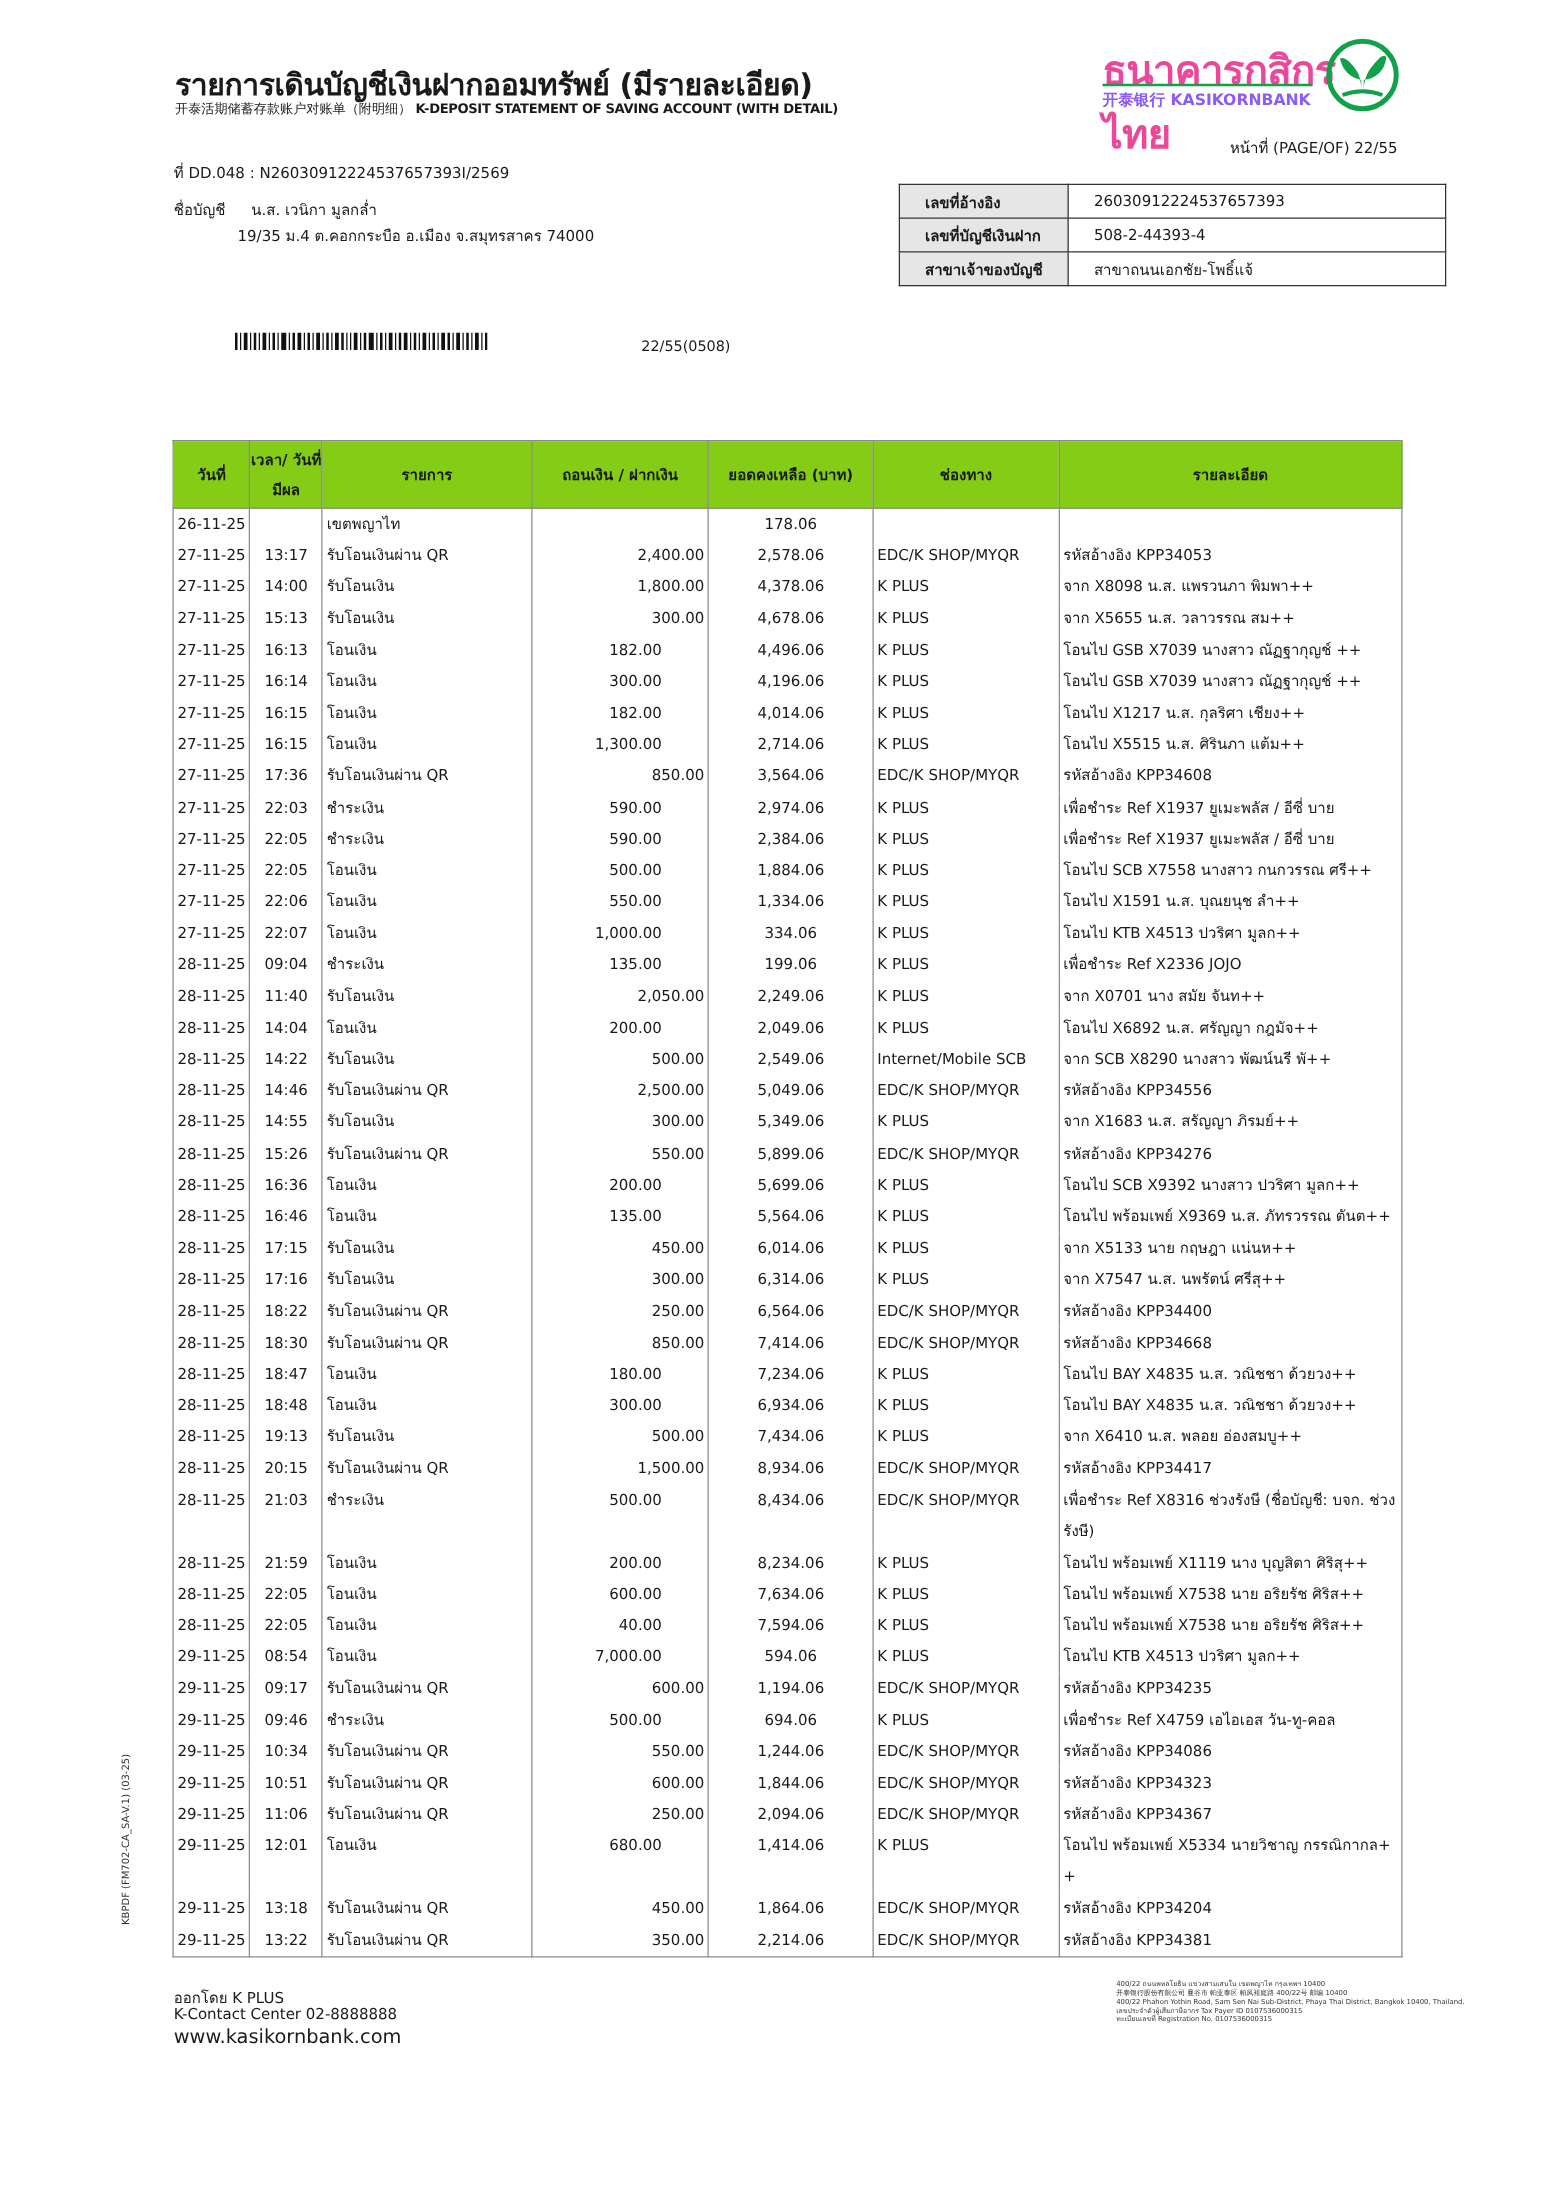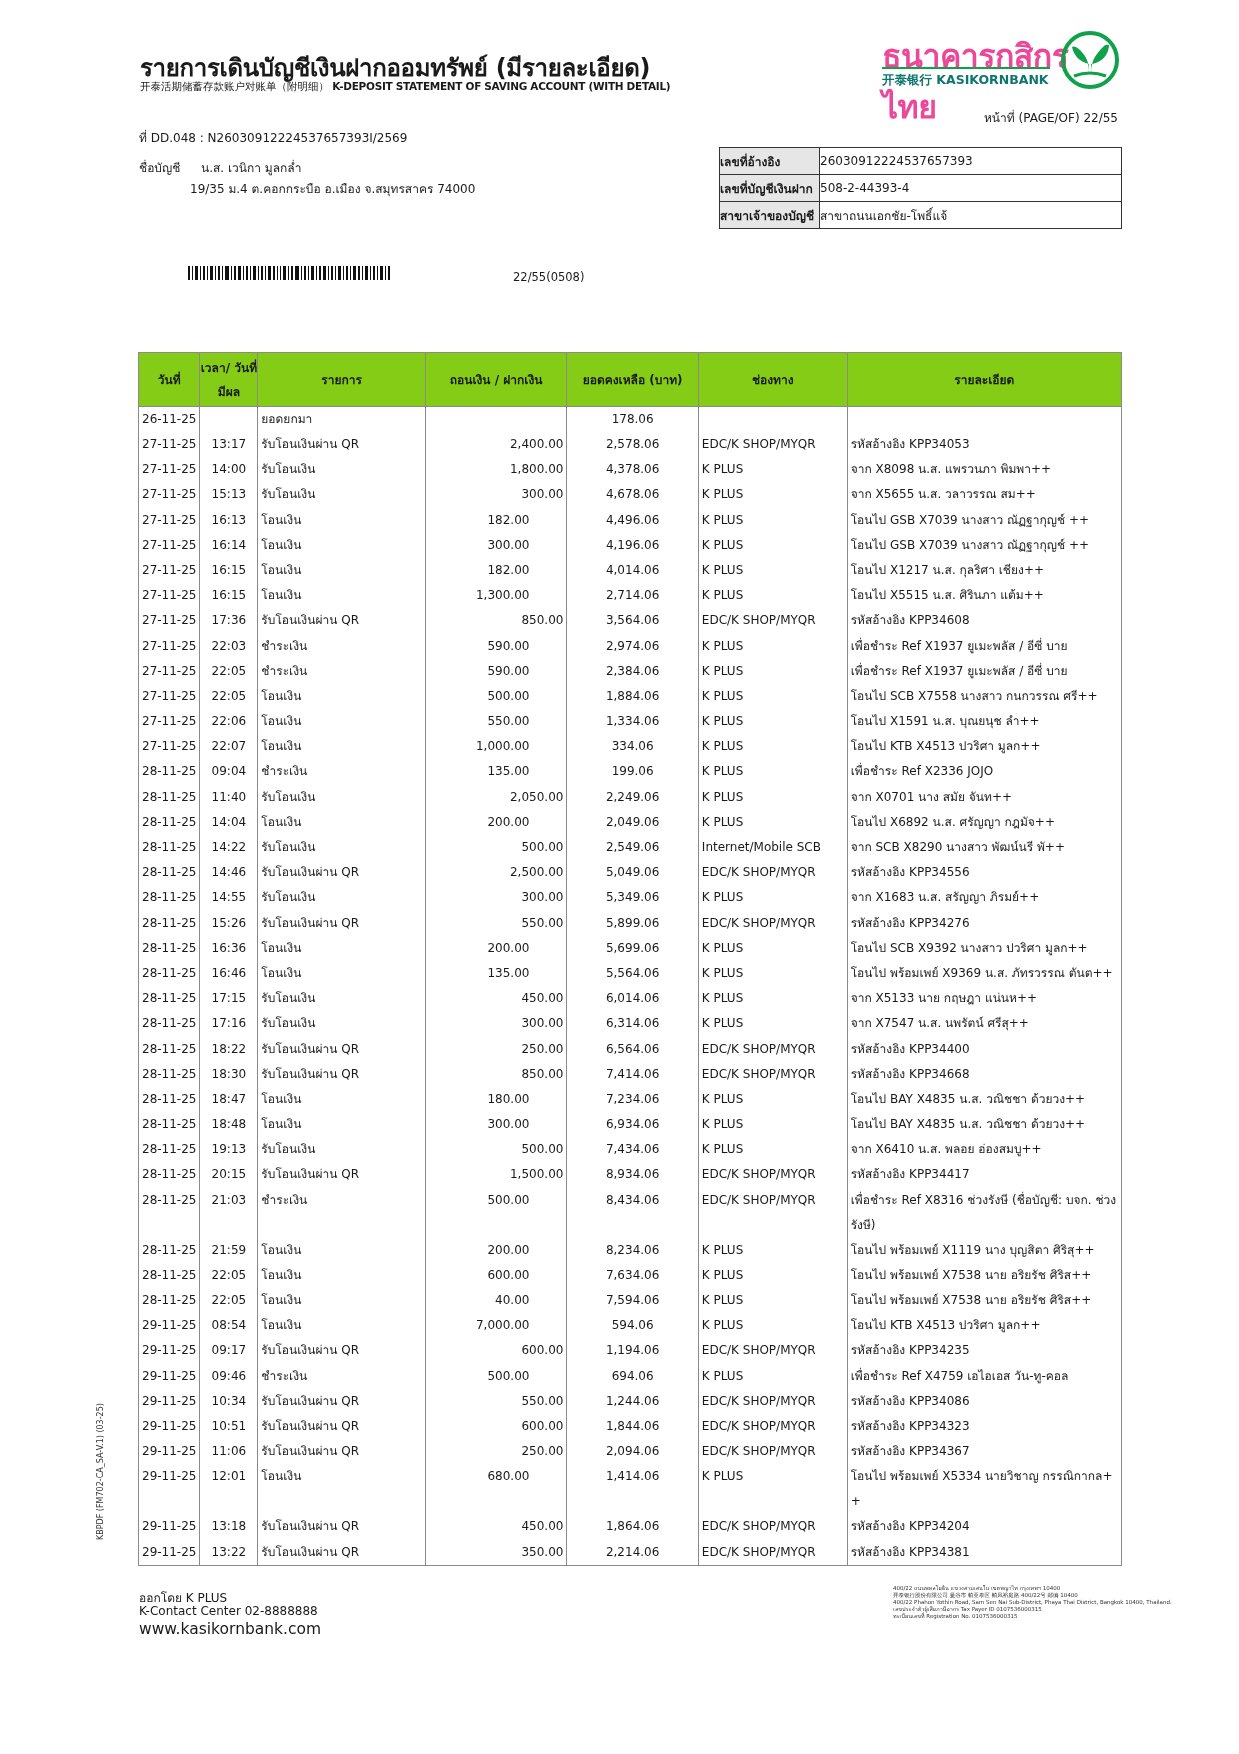--- a/index.html
+++ b/index.html
@@ -6,34 +6,34 @@
   html, body { width: 1239px; height: 1754px; background: #ffffff; overflow: hidden; }
   body { position: relative; font-family: "DejaVu Sans", "Liberation Sans", sans-serif; color: #1a1a1a; }
 
   .title { position: absolute; left: 140px; top: 48px; font-size: 24px; font-weight: bold; letter-spacing: -0.3px; }
   .subtitle { position: absolute; left: 140px; top: 80px; font-size: 10.5px; white-space: nowrap; }
   .subtitle b { font-weight: bold; letter-spacing: -0.3px; }
 
   .logo { position: absolute; left: 882px; top: 30px; width: 240px; height: 70px; }
   .logo-th { position: absolute; left: 0; top: 0; font-size: 32px; font-weight: bold; color: #ec4899; letter-spacing: -0.5px; }
   .logo-line { position: absolute; left: 0; top: 37px; width: 168px; height: 2px; background: #12a14b; }
-  .logo-en { position: absolute; left: 0; top: 42px; font-size: 12.5px; font-weight: bold; color: #0f766e; white-space: nowrap; }
+  .logo-en { position: absolute; left: 0; top: 42px; font-size: 12.5px; font-weight: bold; color: #8b5cf6; white-space: nowrap; }
   .logo-mark { position: absolute; left: 178px; top: 0; width: 60px; height: 60px; }
 
   .page-no { position: absolute; right: 121px; top: 108px; font-size: 12px; }
   .doc-ref { position: absolute; left: 139px; top: 128px; font-size: 12px; }
   .acct-name { position: absolute; left: 139px; top: 158px; font-size: 12px; }
   .acct-name .lbl { display: inline-block; width: 62px; }
   .acct-addr { position: absolute; left: 190px; top: 179px; font-size: 12px; }
 
   .barcode { position: absolute; left: 188px; top: 266px; width: 202px; height: 14px; }
   .barcode-text { position: absolute; left: 513px; top: 270px; font-size: 11.5px; }
 
   .info-table { position: absolute; left: 719px; top: 147px; border-collapse: collapse; font-size: 12px; }
-  .info-table td { border: 1.3px solid #333; height: 27px; padding: 0 0; white-space: nowrap; }
+  .info-table td { border: 1.3px solid #333; height: 27px; padding: 0 20px; white-space: nowrap; }
   .info-table td.k { background: #e6e6e6; font-weight: bold; width: 100px; }
   .info-table td.v { width: 302px; }
 
   .stmt { position: absolute; left: 138px; top: 352px; width: 984px; border-collapse: collapse; font-size: 12px; }
   .stmt th { background: #84cc16; font-weight: bold; border: 1px solid #8a8a8a; height: 54px; font-size: 12px; line-height: 24px; }
   .stmt td { height: 25.2px; padding: 0 3px; white-space: nowrap; border-left: 1px solid #8a8a8a; border-right: 1px solid #8a8a8a; vertical-align: top; line-height: 25px; }
   .stmt tr:last-child td { border-bottom: 1px solid #8a8a8a; }
   .stmt td.c-date { width: 59px; }
   .stmt td.c-time { width: 58px; text-align: center; }
   .stmt td.c-desc { width: 168px; }
@@ -166,21 +166,21 @@
       <th>ถอนเงิน / ฝากเงิน</th>
       <th>ยอดคงเหลือ (บาท)</th>
       <th>ช่องทาง</th>
       <th>รายละเอียด</th>
     </tr>
   </thead>
   <tbody id="stmt-body">
       <tr>
         <td class="c-date">26-11-25</td>
         <td class="c-time"></td>
-        <td class="c-desc">ยอดยกมา</td>
+        <td class="c-desc">เขตพญาไท</td>
         <td class="c-amt"></td>
         <td class="c-bal">178.06</td>
         <td class="c-ch"></td>
         <td class="c-det"></td>
       </tr>
       <tr>
         <td class="c-date">27-11-25</td>
         <td class="c-time">13:17</td>
         <td class="c-desc">รับโอนเงินผ่าน QR</td>
         <td class="c-amt">

